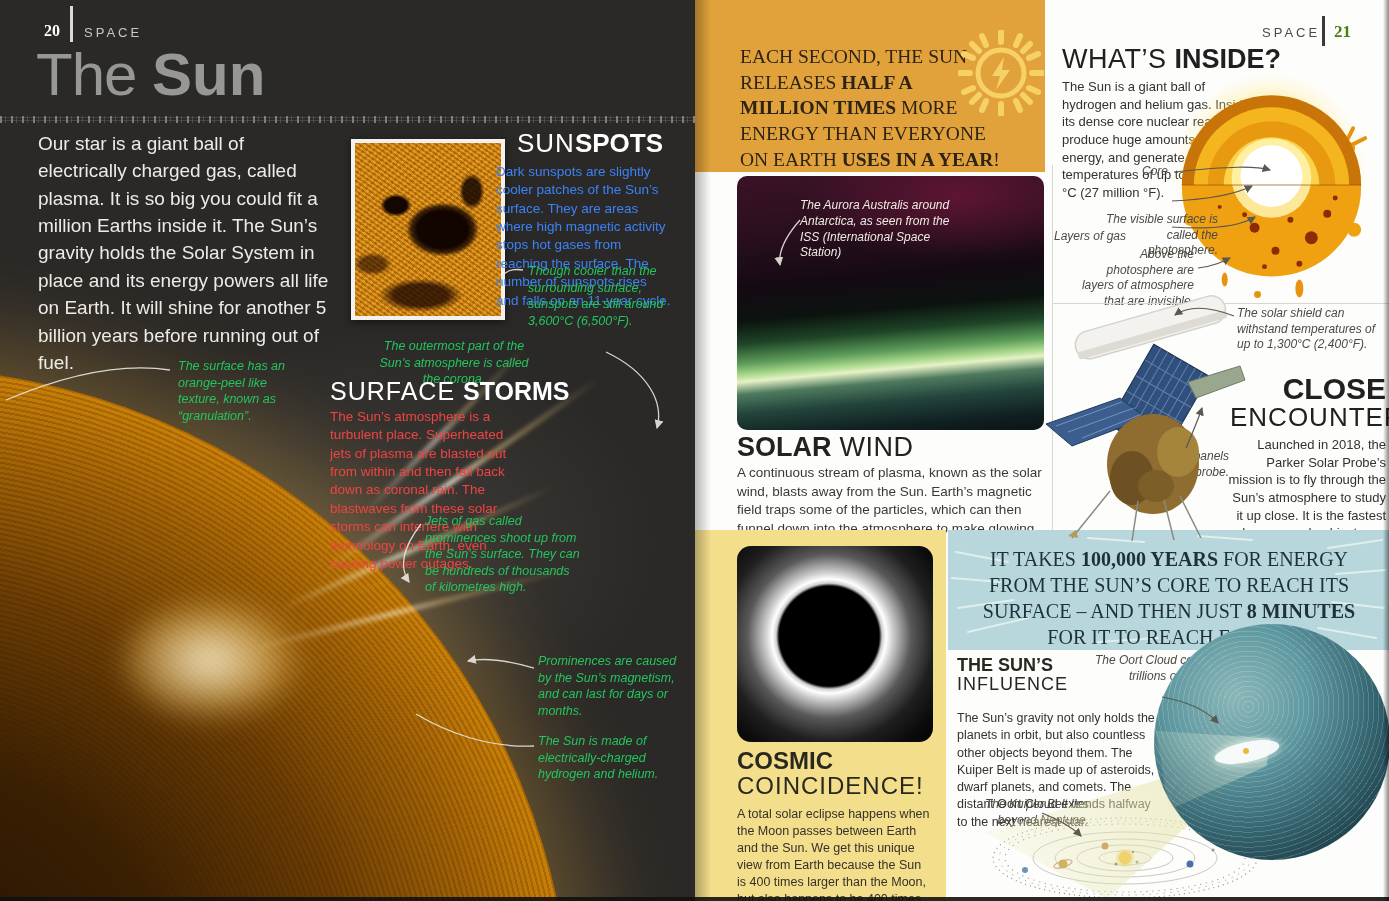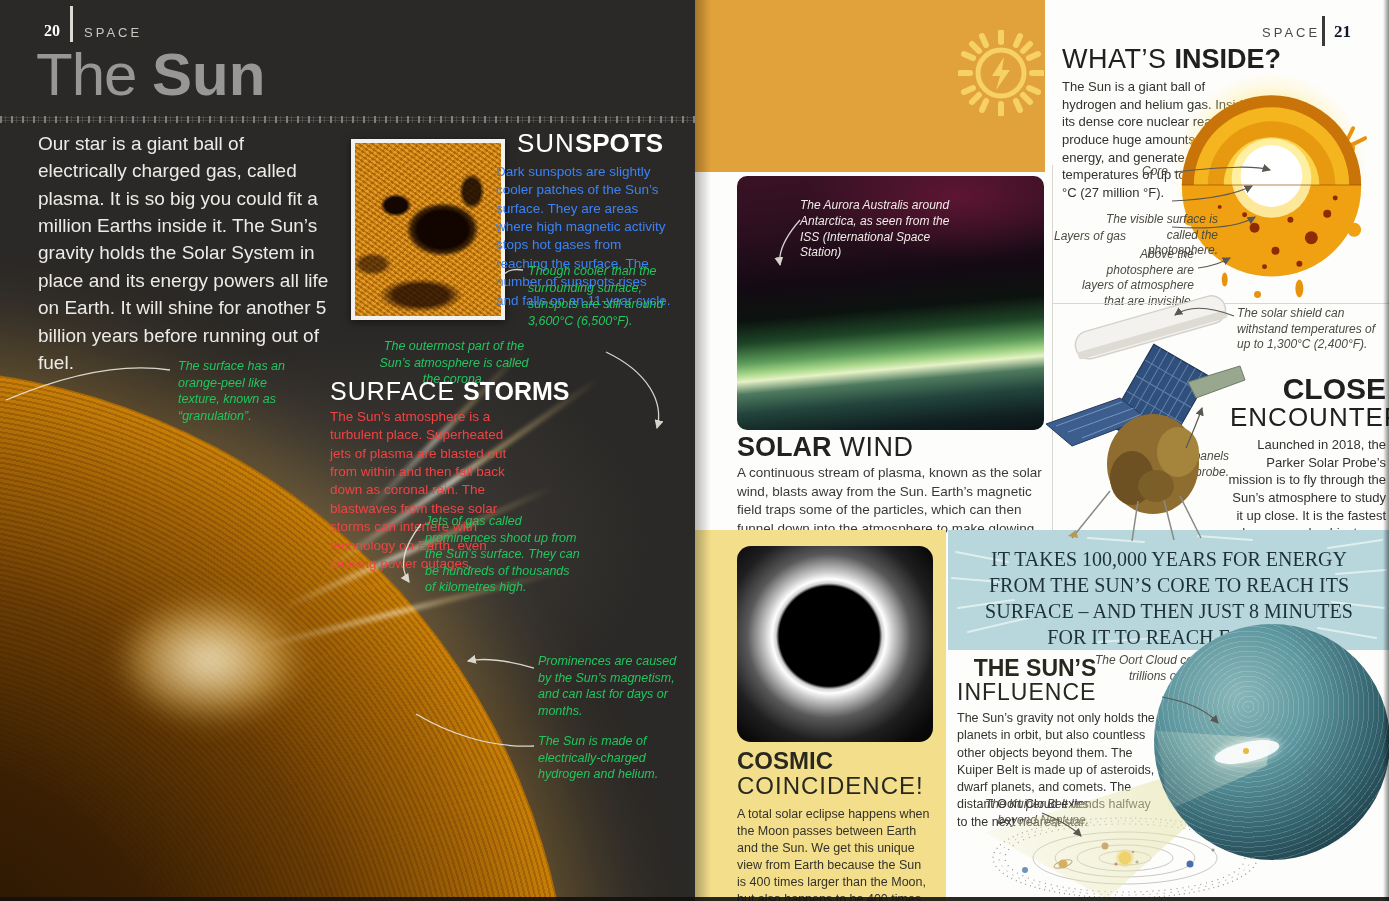--- a/index.html
+++ b/index.html
@@ -91,23 +91,23 @@
 
   #yellow-box { left:695px; top:530px; width:251px; height:371px; background:#f3de8b; }
   #eclipse-photo { left:737px; top:546px; width:196px; height:196px; border-radius:14px;
     background:radial-gradient(circle at 47% 46%, #000 0 50px, #cfcfcf 53px, #ffffff 57px, rgba(255,255,255,.8) 64px, rgba(255,255,255,.35) 82px, rgba(255,255,255,.12) 105px, rgba(255,255,255,.04) 130px, #000 160px) #000; }
   .dk-h-dark { color:#29281f; }
   #cosmic-head { left:737px; top:748px; font-size:24px; line-height:1.05; }
   #cosmic-body { left:737px; top:806px; width:196px; font-size:12.5px; line-height:1.36; color:#34322a; }
 
   #blue-banner { left:948px; top:530px; width:441px; height:120px; background:#b7d7dc; overflow:hidden; }
   #banner-text { left:972px; top:546px; width:394px; text-align:center; font-family:"Liberation Serif",serif; font-size:20px; line-height:1.3; color:#1e3138; }
-  #banner-text b { font-weight:400; }
-
-  #influence-head { left:957px; top:656px; font-size:23px; line-height:1.05;text-align:right; }
+  #banner-text b { font-weight:700; }
+
+  #influence-head { left:957px; top:656px; font-size:18px; line-height:1.05; }
   #influence-body { left:957px; top:710px; width:198px; font-size:12.5px; line-height:1.38; color:#34322c; }
   .note-dark { font-style:italic; font-size:12px; line-height:1.3; color:#4c4a42; }
   #oort-note { left:1085px; top:653px; width:140px; text-align:right; }
   #kuiper-note { left:955px; top:797px; width:134px; text-align:right; }
 
   #light-cone { left:985px; top:733px; width:305px; height:166px; z-index:1;
     clip-path:polygon(96% 6%, 0 60%, 40% 100%);
     background:linear-gradient(250deg, rgba(232,230,178,.9), rgba(232,230,178,.12)); }
   #oort-sphere { left:1154px; top:624px; width:236px; height:236px; border-radius:50%; z-index:2;
     background:
@@ -116,21 +116,21 @@
   #oort-wedge { left:1156px; top:700px; width:130px; height:110px; z-index:3; opacity:.55;
     clip-path:polygon(88% 35%, 0 28%, 10% 100%, 85% 60%);
     background:linear-gradient(250deg, rgba(235,240,215,.95), rgba(200,220,200,.2)); }
   #oort-disc { left:1214px; top:742px; width:66px; height:20px; border-radius:50%; z-index:4;
     transform:rotate(-12deg); background:rgba(255,255,255,.92); box-shadow:0 0 10px rgba(255,255,250,.8); }
   #oort-sun { left:1243px; top:748px; width:6px; height:6px; border-radius:50%; z-index:5; background:#e8b93c; }
   #solar-system { left:985px; top:812px; width:280px; height:88px; z-index:0; }
 
   #rp-header-section { left:1262px; top:25px; font-size:13px; letter-spacing:3px; color:#4c4a46; }
   #rp-bar { left:1322px; top:16px; width:3px; height:30px; background:#3c3a36; }
-  #rp-pagenum { left:1334px; top:22px; font-family:"Liberation Serif",serif; font-weight:700; font-size:17px; color:#0f172a; }
+  #rp-pagenum { left:1334px; top:22px; font-family:"Liberation Serif",serif; font-weight:700; font-size:17px; color:#4d7c0f; }
 
   #whatsinside-head { left:1062px; top:44px; font-size:27px; color:#202020; }
   #whatsinside-body { left:1062px; top:78px; width:188px; font-size:13px; line-height:1.36; color:#34322e; }
 
   #cutaway-glow { left:1142px; top:40px; width:256px; height:268px;
     background:radial-gradient(ellipse 50% 50% at 50% 50%, rgba(255,216,60,.95) 0%, rgba(255,228,110,.55) 52%, rgba(255,236,150,.22) 66%, transparent 76%); }
   #cutaway-svg { left:1150px; top:52px; width:239px; height:250px; }
 
   .label-right { font-style:italic; font-size:12px; line-height:1.3; color:#4c4a42; text-align:right; }
   #label-core { left:1108px; top:164px; width:60px; }
@@ -186,20 +186,21 @@
 
     <p id="granulation-note" class="abs dark-caption">The surface has an orange-peel like texture, known as “granulation”.</p>
     <p id="jets-note" class="abs dark-caption">Jets of gas called prominences shoot up from the Sun’s surface. They can be hundreds of thousands of kilometres high.</p>
     <p id="prominences-note" class="abs dark-caption">Prominences are caused by the Sun’s magnetism, and can last for days or months.</p>
     <p id="composition-note" class="abs dark-caption">The Sun is made of electrically-charged hydrogen and helium.</p>
   </div>
 
   <div id="right-page" class="abs"></div>
 
   <div id="energy-box" class="abs"></div>
+  <p id="energy-text" class="abs"><span>EACH SECOND, THE SUN RELEASES </span><b>HALF A MILLION TIMES</b><span> MORE ENERGY THAN EVERYONE ON EARTH </span><b>USES IN A YEAR</b><span>!</span></p>
   <svg id="sun-bolt" class="abs" viewBox="0 0 86 86">
     <g stroke="#f6d166" stroke-width="6" stroke-linecap="round">
       <line x1="43" y1="2" x2="43" y2="12"></line>
         <line x1="43" y1="74" x2="43" y2="84"></line>
       <line x1="2" y1="43" x2="12" y2="43"></line>
         <line x1="74" y1="43" x2="84" y2="43"></line>
       <line x1="14" y1="14" x2="21" y2="21"></line>
         <line x1="65" y1="65" x2="72" y2="72"></line>
       <line x1="14" y1="72" x2="21" y2="65"></line>
         <line x1="65" y1="21" x2="72" y2="14"></line>

